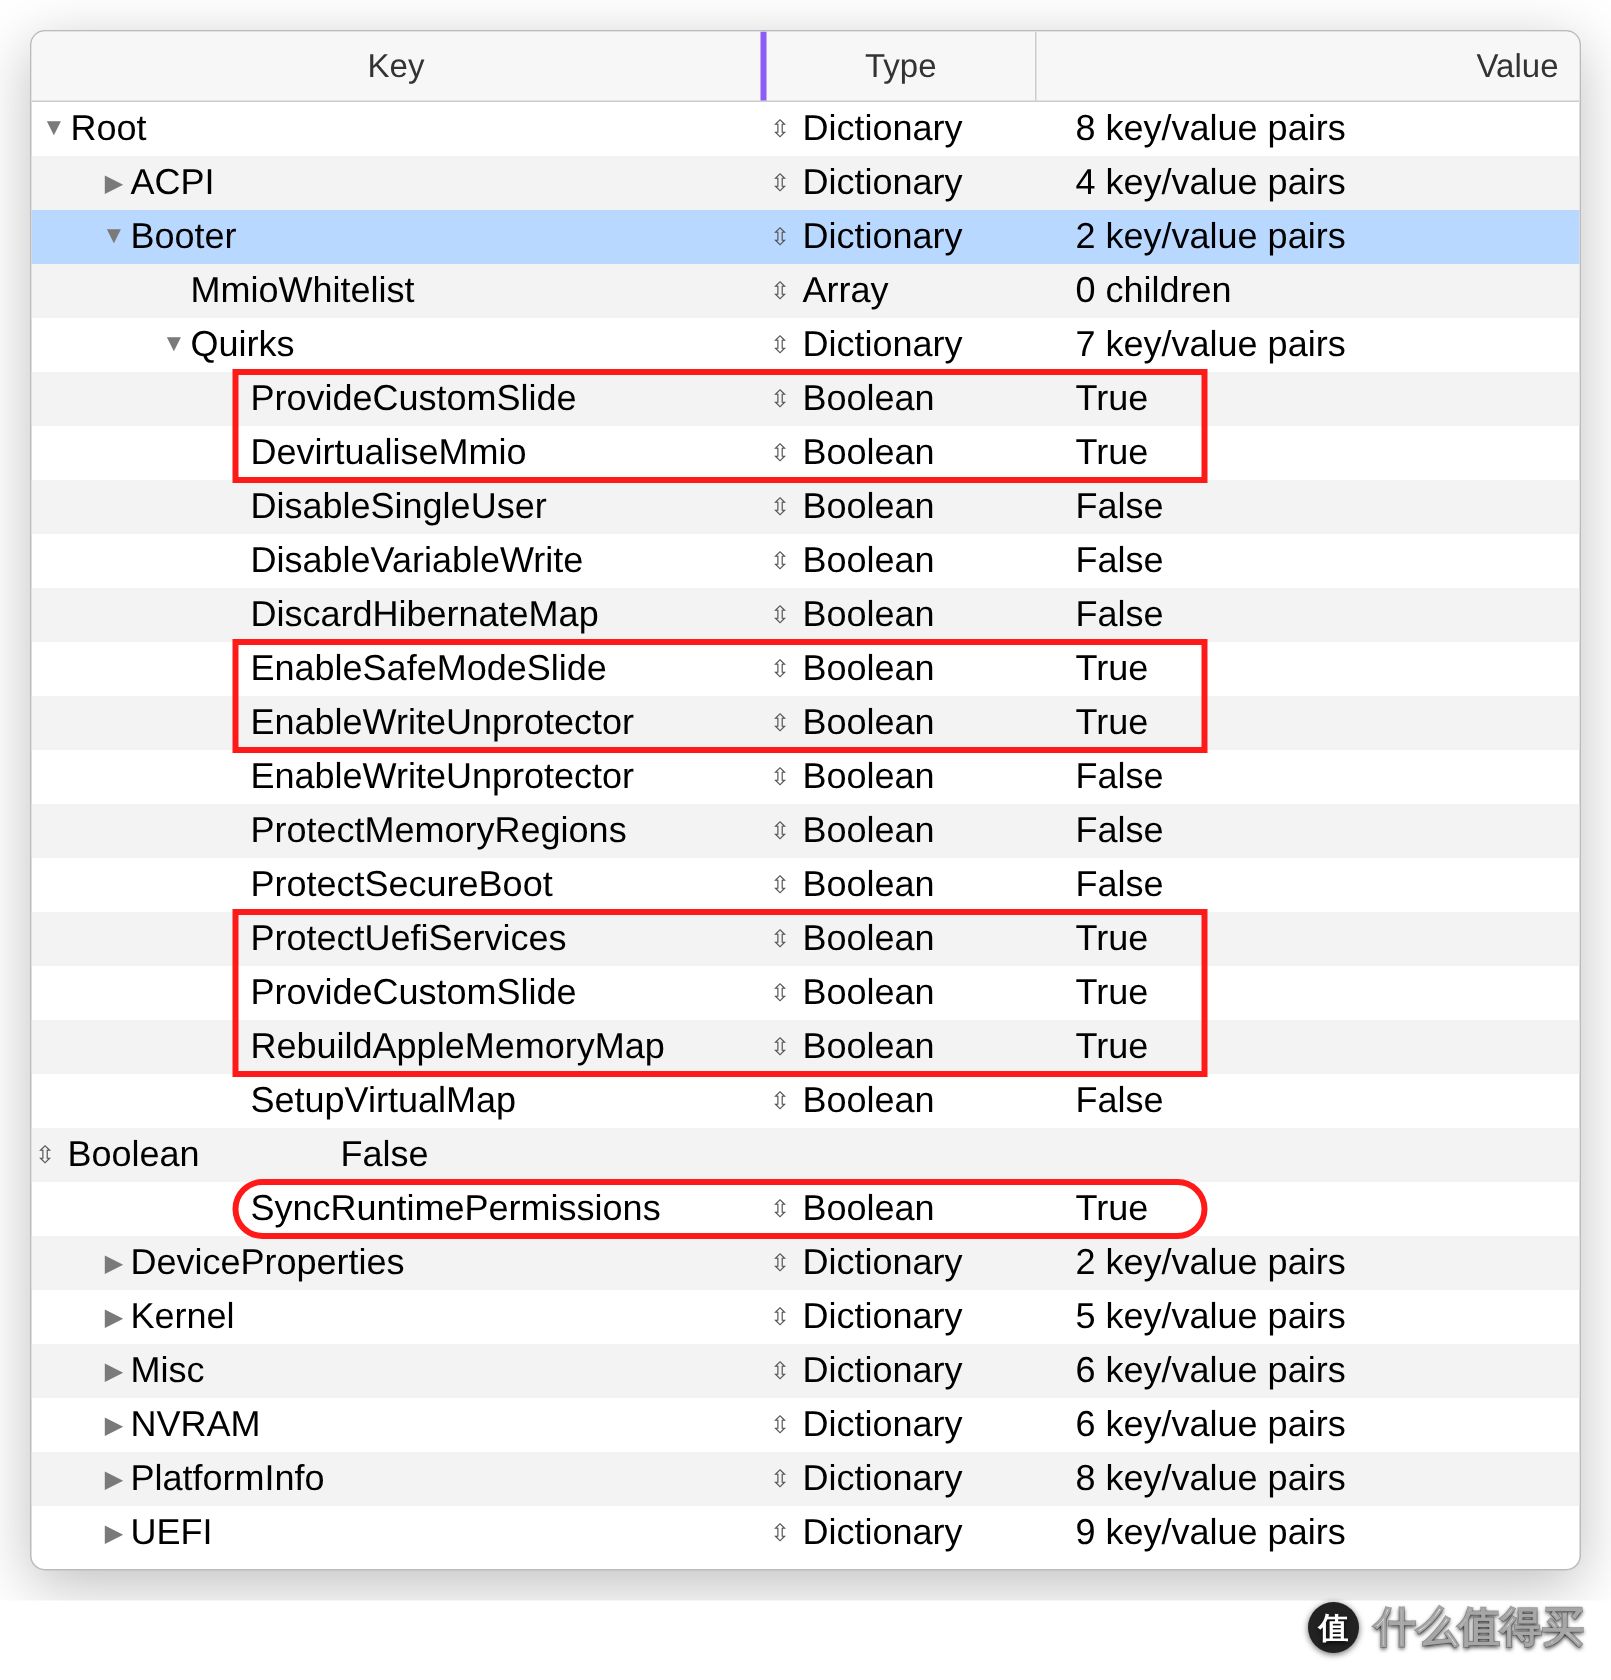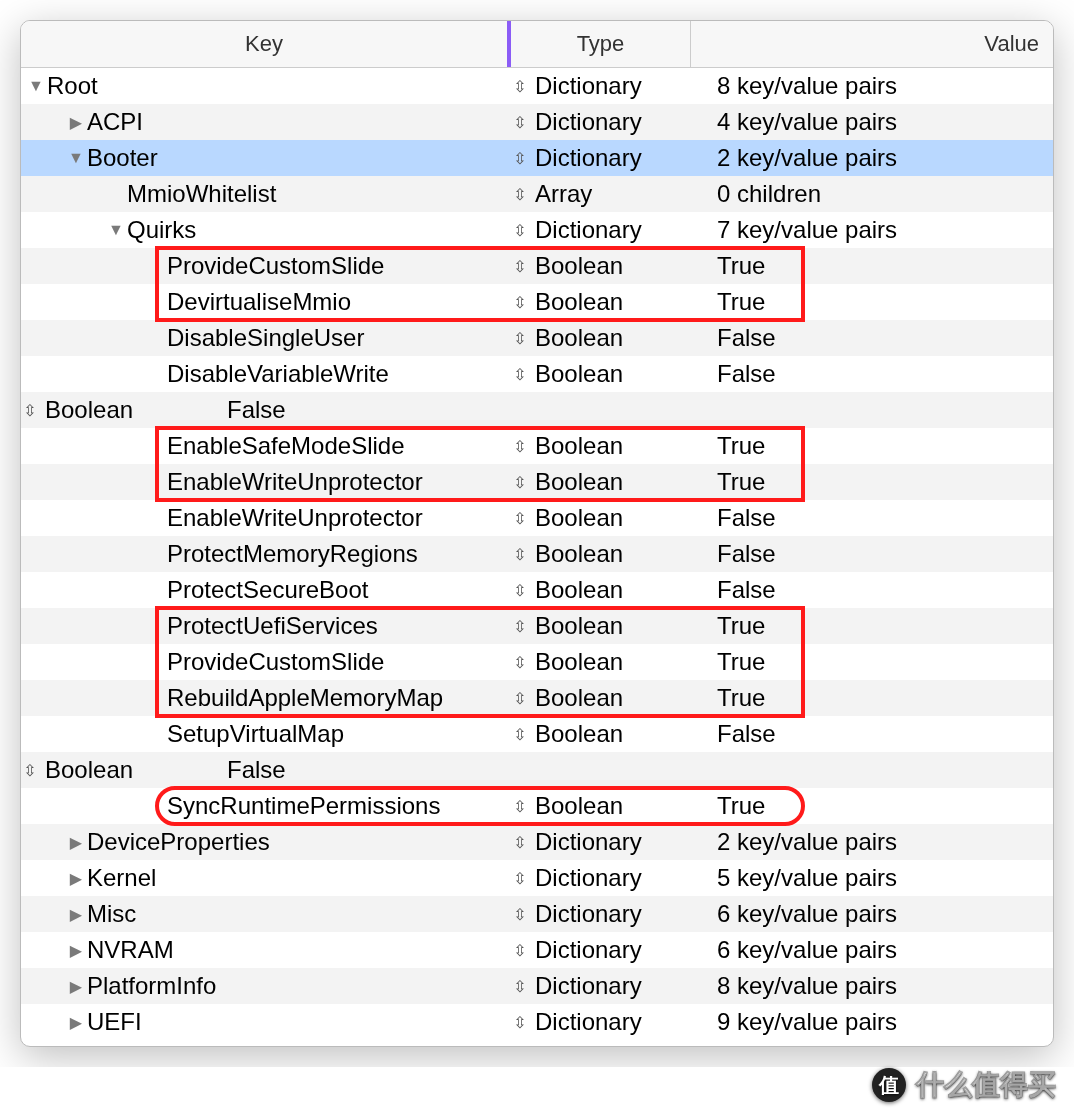--- a/index.html
+++ b/index.html
@@ -222,20 +222,25 @@
             <span class="disclosure none">▶</span>
             <span class="key-label">DisableVariableWrite</span>
           </div>
           <div class="type-cell">
             <span class="type-stepper">⇳</span>
             <span>Boolean</span>
           </div>
           <div class="value-cell">False</div>
         </div>
         <div class="row alt">
+          <div class="key-cell">
+            <span class="indent" style="width: 126px;"></span>
+            <span class="disclosure none">▶</span>
+            <span class="key-label">DiscardHibernateMap</span>
+          </div>
           <div class="type-cell">
             <span class="type-stepper">⇳</span>
             <span>Boolean</span>
           </div>
           <div class="value-cell">False</div>
         </div>
         <div class="row">
           <div class="key-cell">
             <span class="indent" style="width: 126px;"></span>
             <span class="disclosure none">▶</span>

